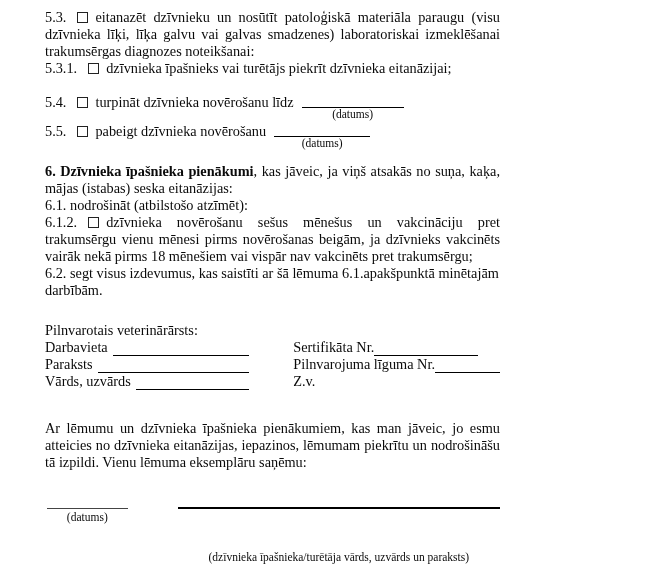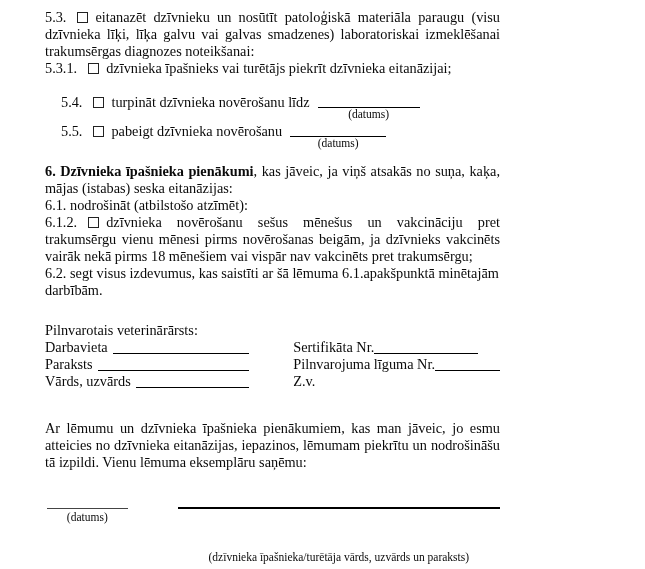--- a/index.html
+++ b/index.html
@@ -21,33 +21,33 @@
   .checkbox {
     display:inline-block;
     width:11px; height:11px;
     border:1.2px solid #222;
     background:#fff;
     margin:0 7px 0 11px;
     vertical-align:-1px;
   }
   .gap17 { height:17px; }
   
-  .row-blank { white-space:nowrap; margin-bottom:2px;margin-left:16px; }
+  .row-blank { white-space:nowrap; margin-bottom:2px; }
   .blank { display:inline-block; vertical-align:top; margin-left:8px; text-align:center; }
   .blank-line { display:block; height:14px; border-bottom:1px solid #000; }
   .blank-label { display:block; font-size:11.5px; line-height:13px; }
   .w100 { width:102px; }
   .w95  { width:96px; }
   .b { font-weight:bold; }
   
   .vet { margin-top:23px; }
   .vet-grid { display:flex; }
   .vet-left { width:312px; }
   .vet-right { margin-left:44px; flex:1; }
-  .vet-row { display:flex; height:17px; }
+  .vet-row { display:flex; height:17px; align-items:flex-end; }
   .vet-row .lbl { line-height:17px; margin-right:5px; white-space:nowrap; }
   .vet-row .lbl.tight { margin-right:0; }
   .uline { display:inline-block; height:15px; border-bottom:1px solid #000; }
   .uline.grow { flex:1; }
   .uline.w65 { width:65px; }
   .uline.w105 { width:104px; }
   
   .closing { margin-top:30px; }
   
   .sig { display:flex; margin-top:28px; }

